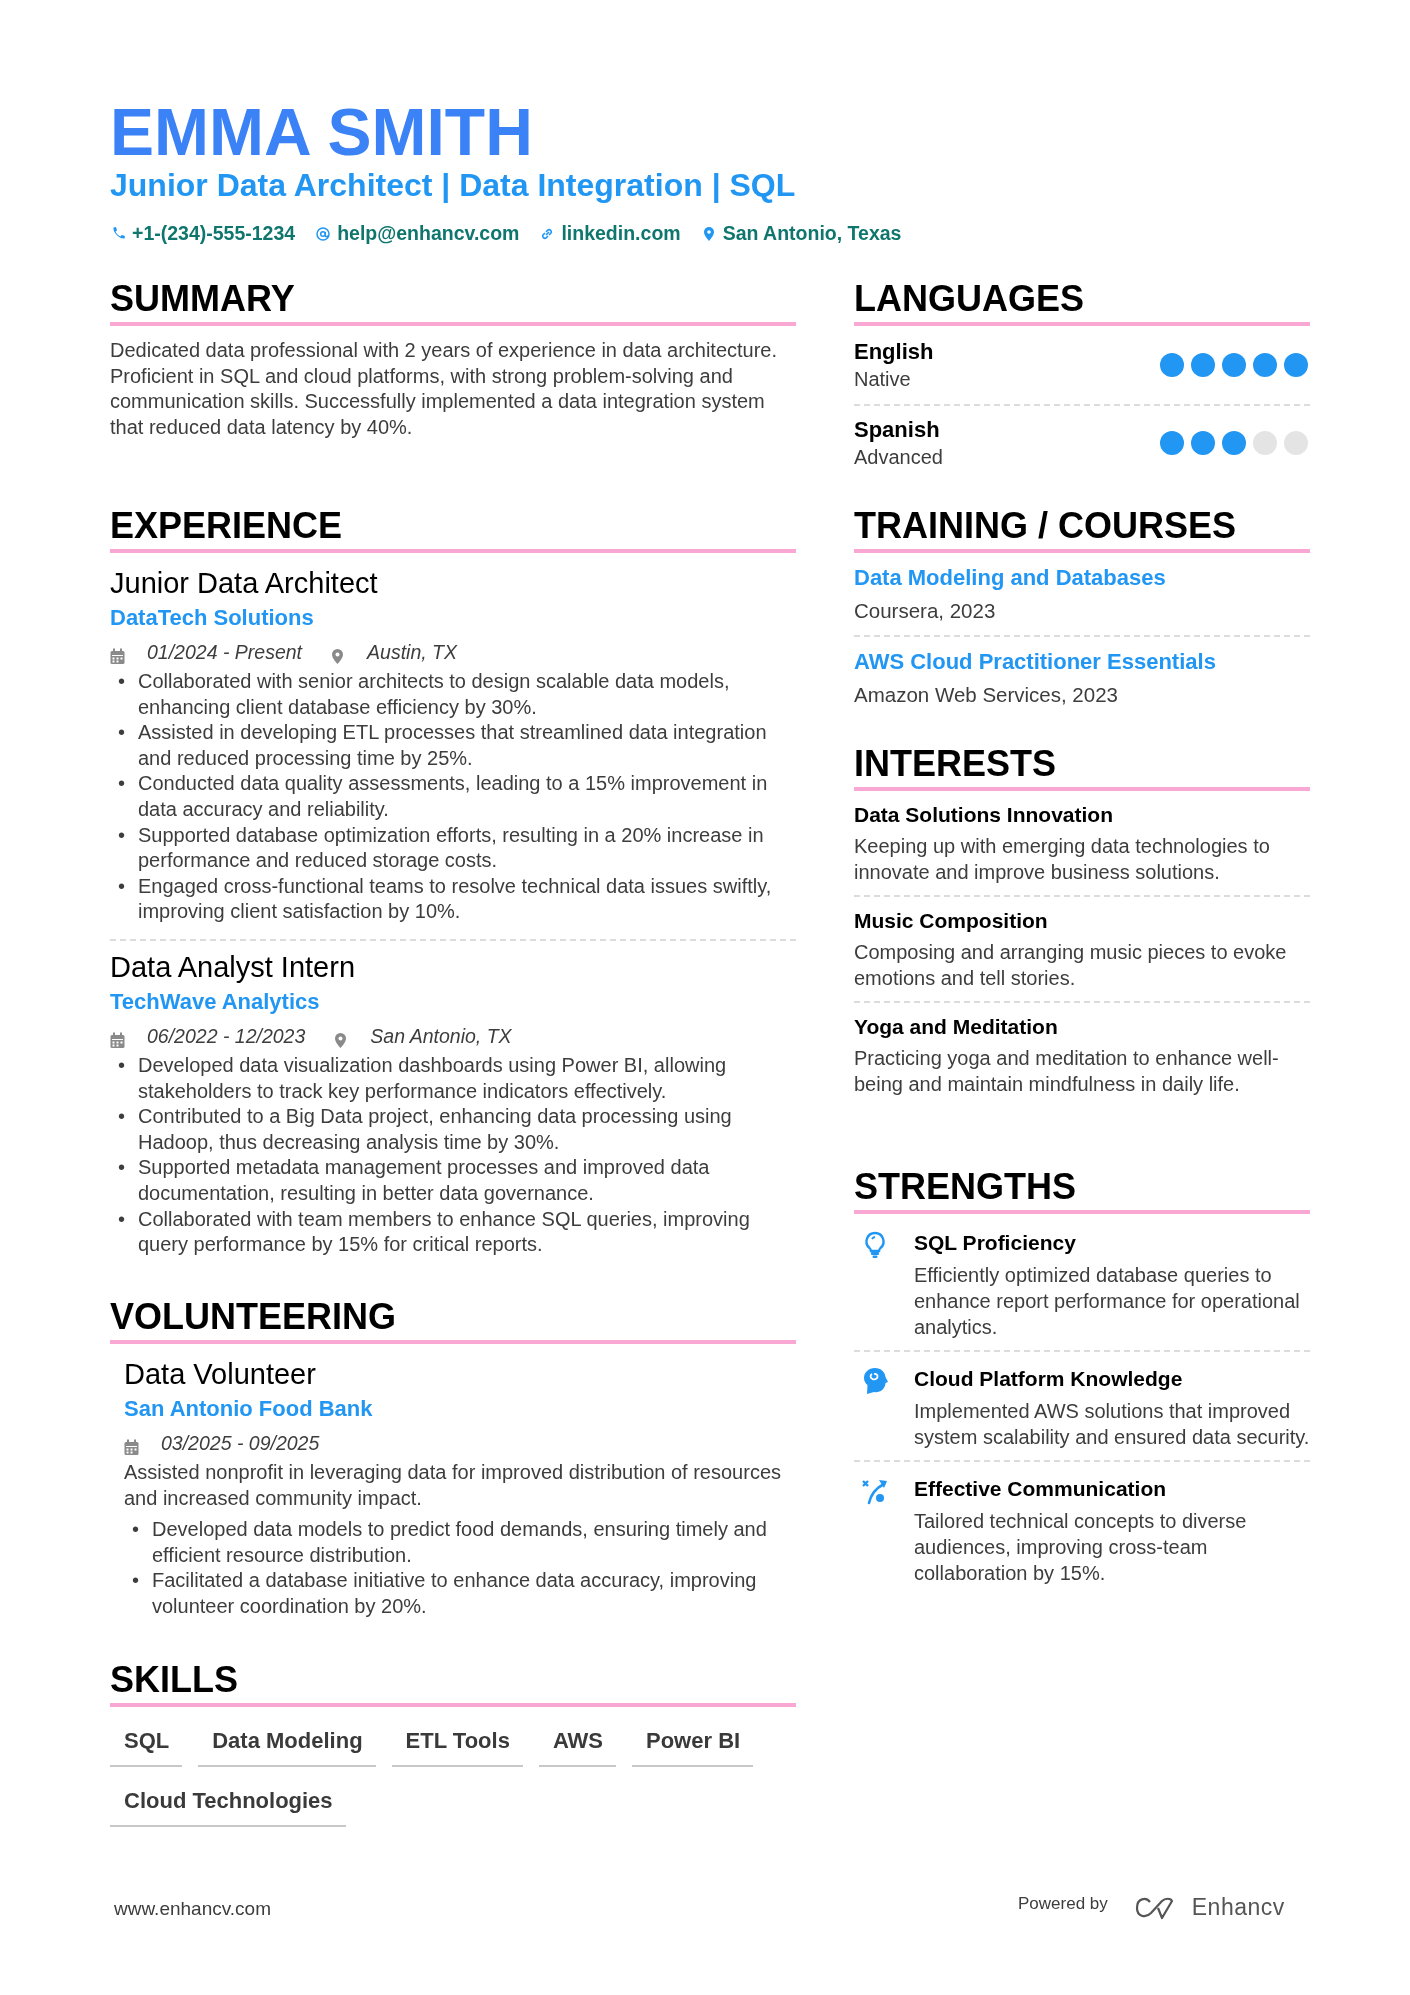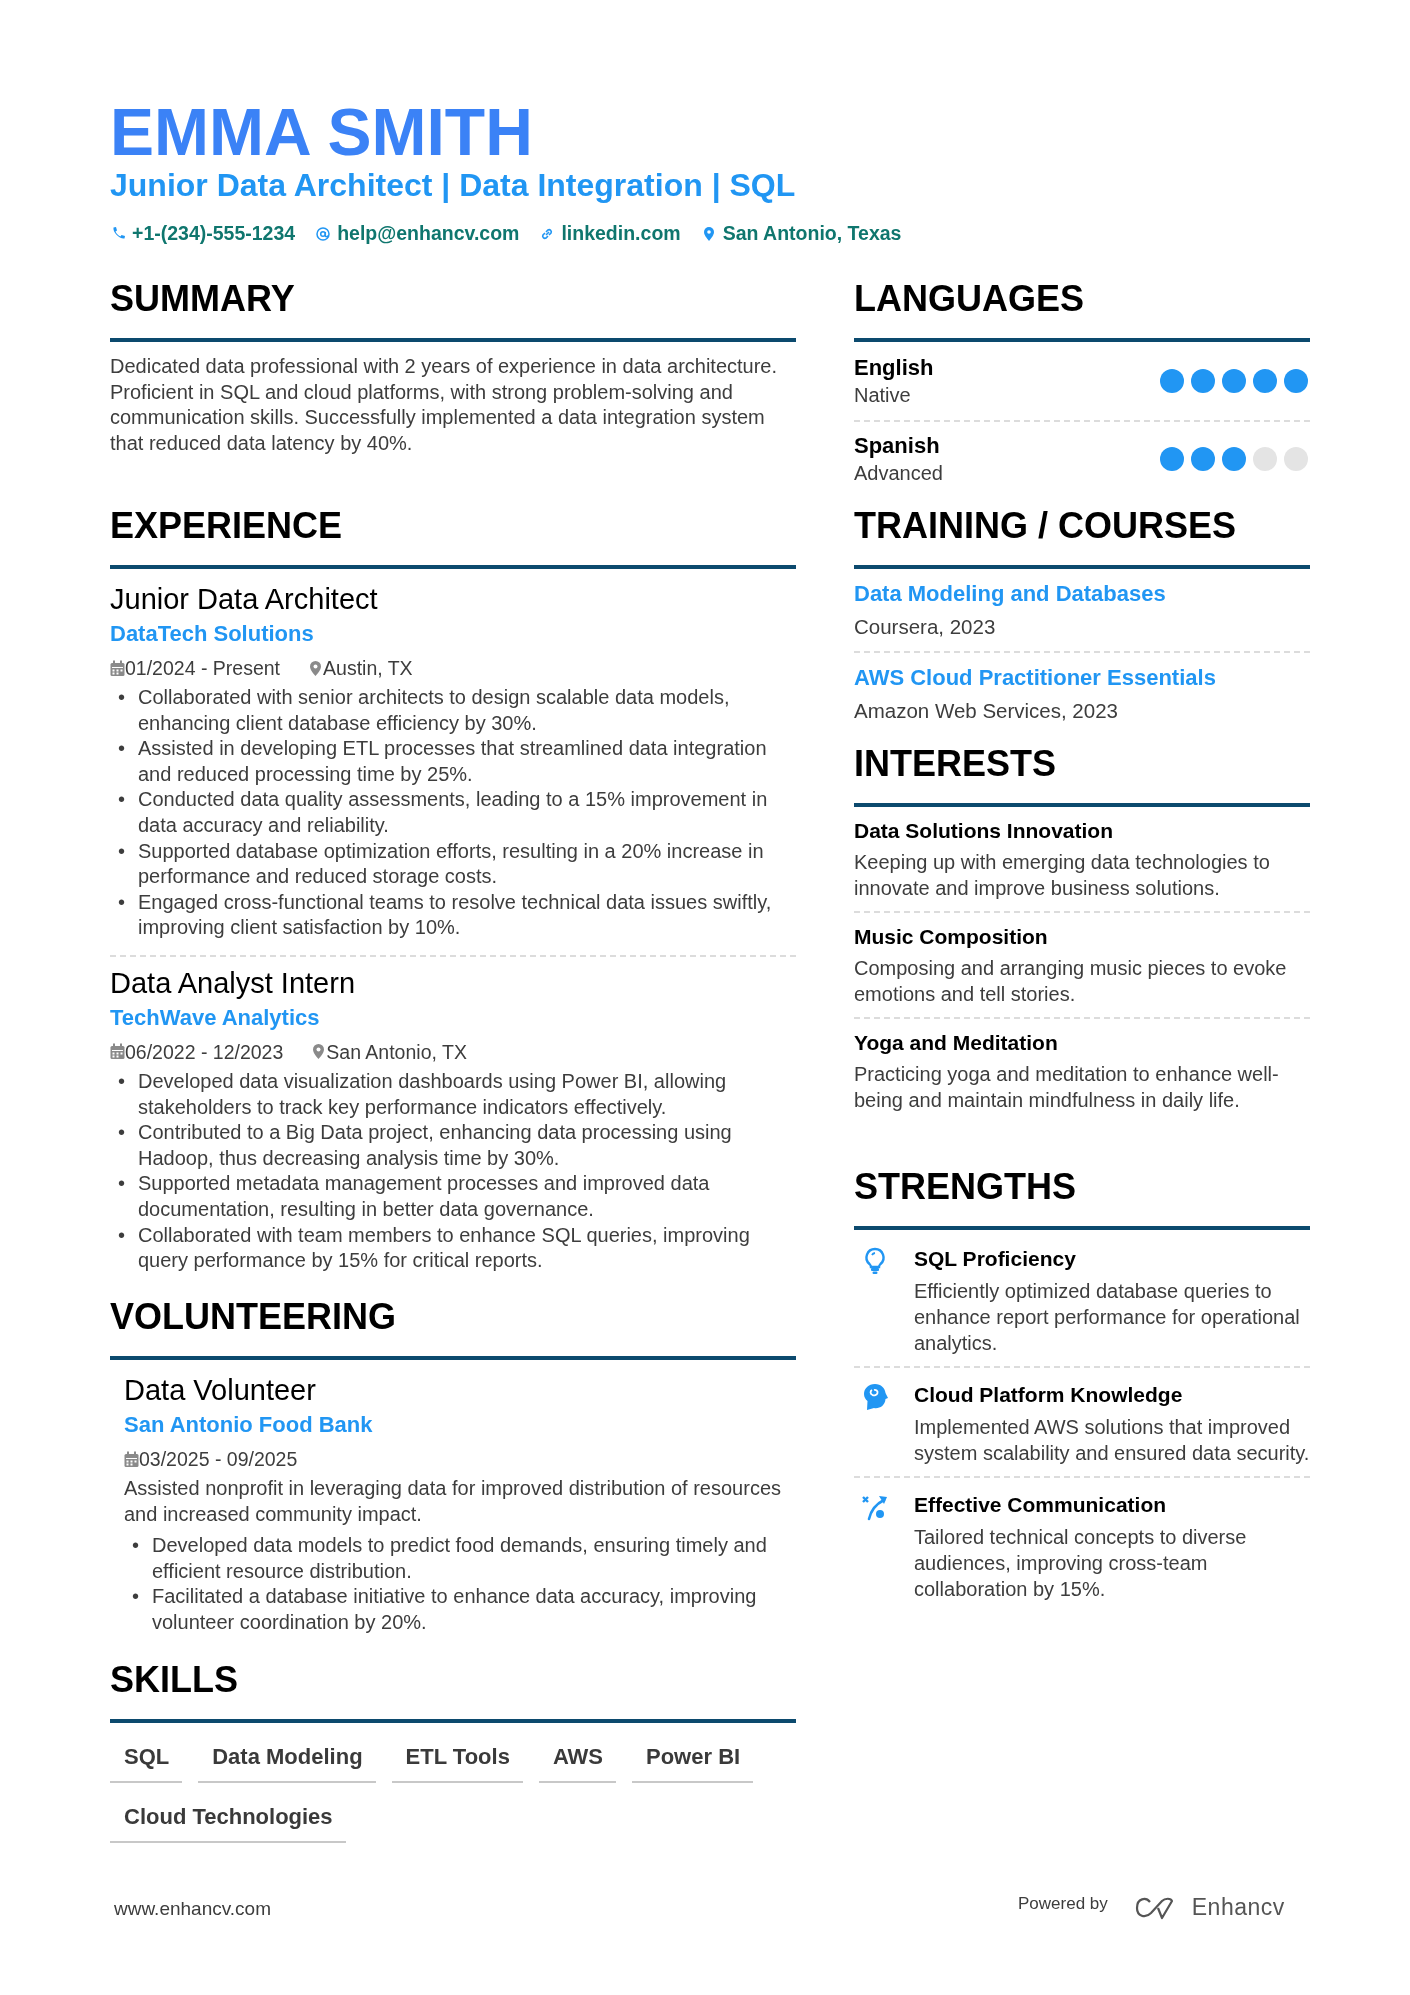--- a/index.html
+++ b/index.html
@@ -8,27 +8,27 @@
   .abs { position: absolute; }
   .name { left: 110px; top: 94px; font-size: 66px; font-weight: bold; color: #3b82f6; letter-spacing: 0px; font-family: "Liberation Sans", sans-serif; }
   .subtitle { left: 110px; top: 167px; font-size: 32px; font-weight: bold; color: #2196f3; }
   .contact { left: 110px; top: 222px; display: flex; gap: 20px; font-size: 19.5px; font-weight: bold; color: #0f766e; align-items: center; }
   .contact-item { display: flex; align-items: center; gap: 6px; }
   .contact-item svg { width: 16px; height: 16px; }
 
   .col-left { left: 110px; width: 686px; }
   .col-right { left: 854px; width: 456px; }
 
-  .section-title { font-size: 36px; font-weight: bold; color: #000; line-height: 42px; border-bottom: 4px solid #0c4a6e; padding-bottom: 18px; text-transform: uppercase; }
+  .section-title { font-size: 36px; font-weight: bold; color: #000; line-height: 42px; border-bottom: 4px solid #f9a8d4; padding-bottom: 2px; text-transform: uppercase; }
 
   .body-text { font-size: 20px; line-height: 25.6px; color: #3d3d3d; }
   .role { font-size: 29px; color: #000; line-height: 36px; }
   .company { font-size: 22px; font-weight: bold; color: #2196f3; line-height: 30px; margin-top: 2px; }
   .meta { display: flex; align-items: center; gap: 28px; font-size: 19.5px; color: #3d3d3d; margin-top: 6px; line-height: 26px; }
-  .meta-item { display: flex; align-items: center; gap: 0; }
+  .meta-item { display: flex; align-items: flex-end; gap: 22px; font-style: italic; }
   .meta svg { width: 15px; height: 17px; }
   ul.bullets { list-style: none; margin-top: 4px; }
   ul.bullets li { position: relative; padding-left: 28px; font-size: 20px; line-height: 25.6px; color: #3d3d3d; }
   ul.bullets li::before { content: "•"; position: absolute; left: 8px; top: 0; color: #3d3d3d; }
   .dash-sep { border-top: 2px dashed #dcdcdc; }
 
   .lang-row { display: flex; justify-content: space-between; align-items: center; height: 66px; }
   .lang-name { font-size: 22px; font-weight: bold; color: #000; line-height: 28px; }
   .lang-level { font-size: 20px; color: #3d3d3d; line-height: 26px; }
   .dots { display: flex; gap: 7px; margin-right: 2px; }

